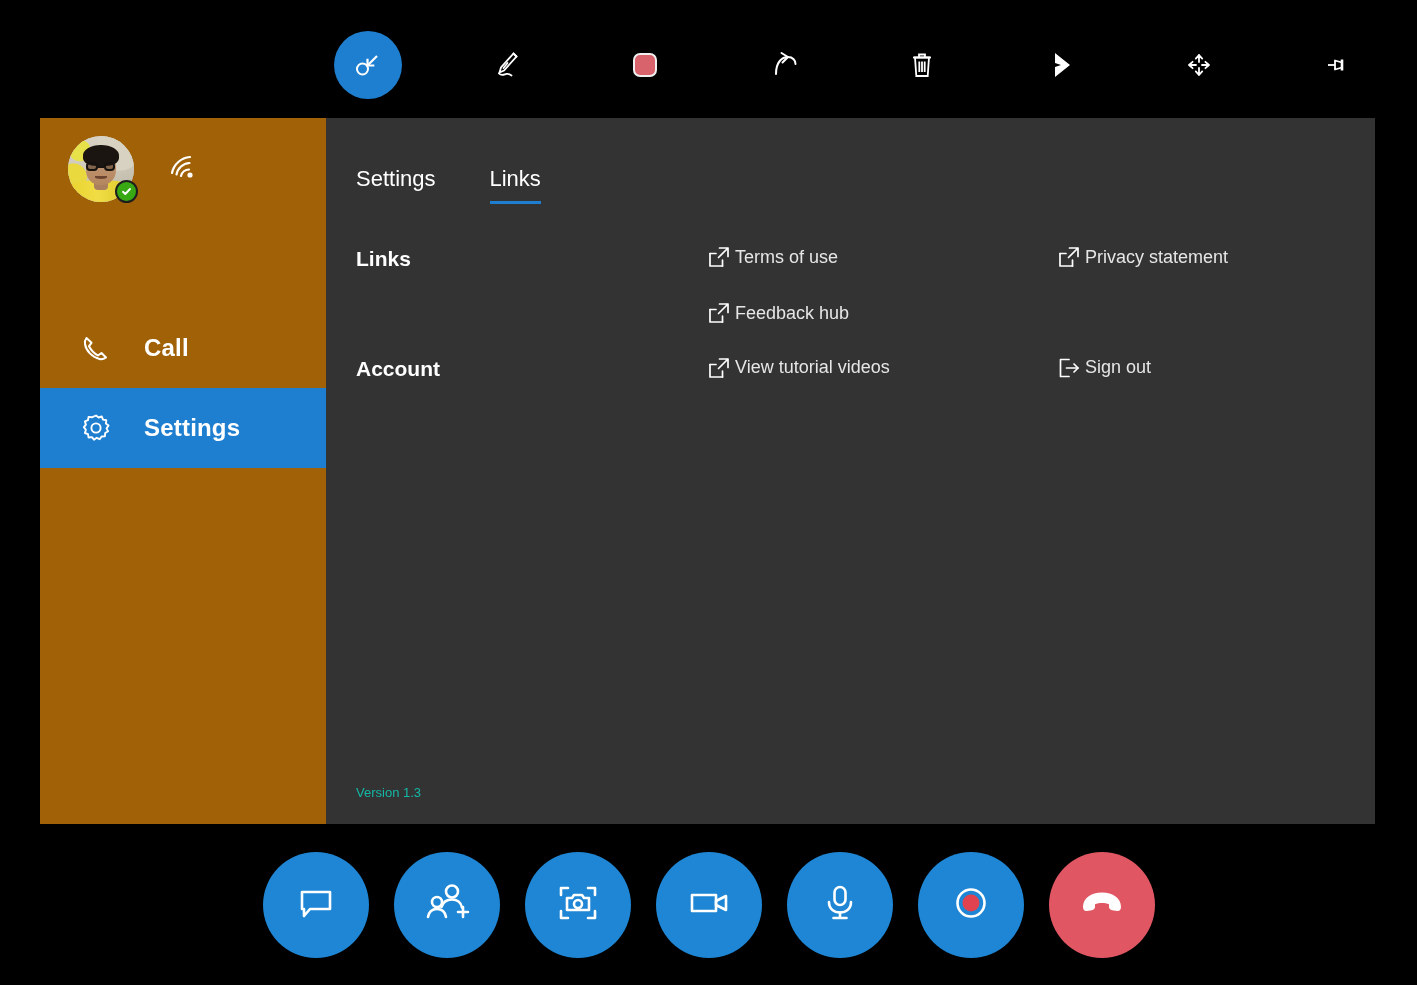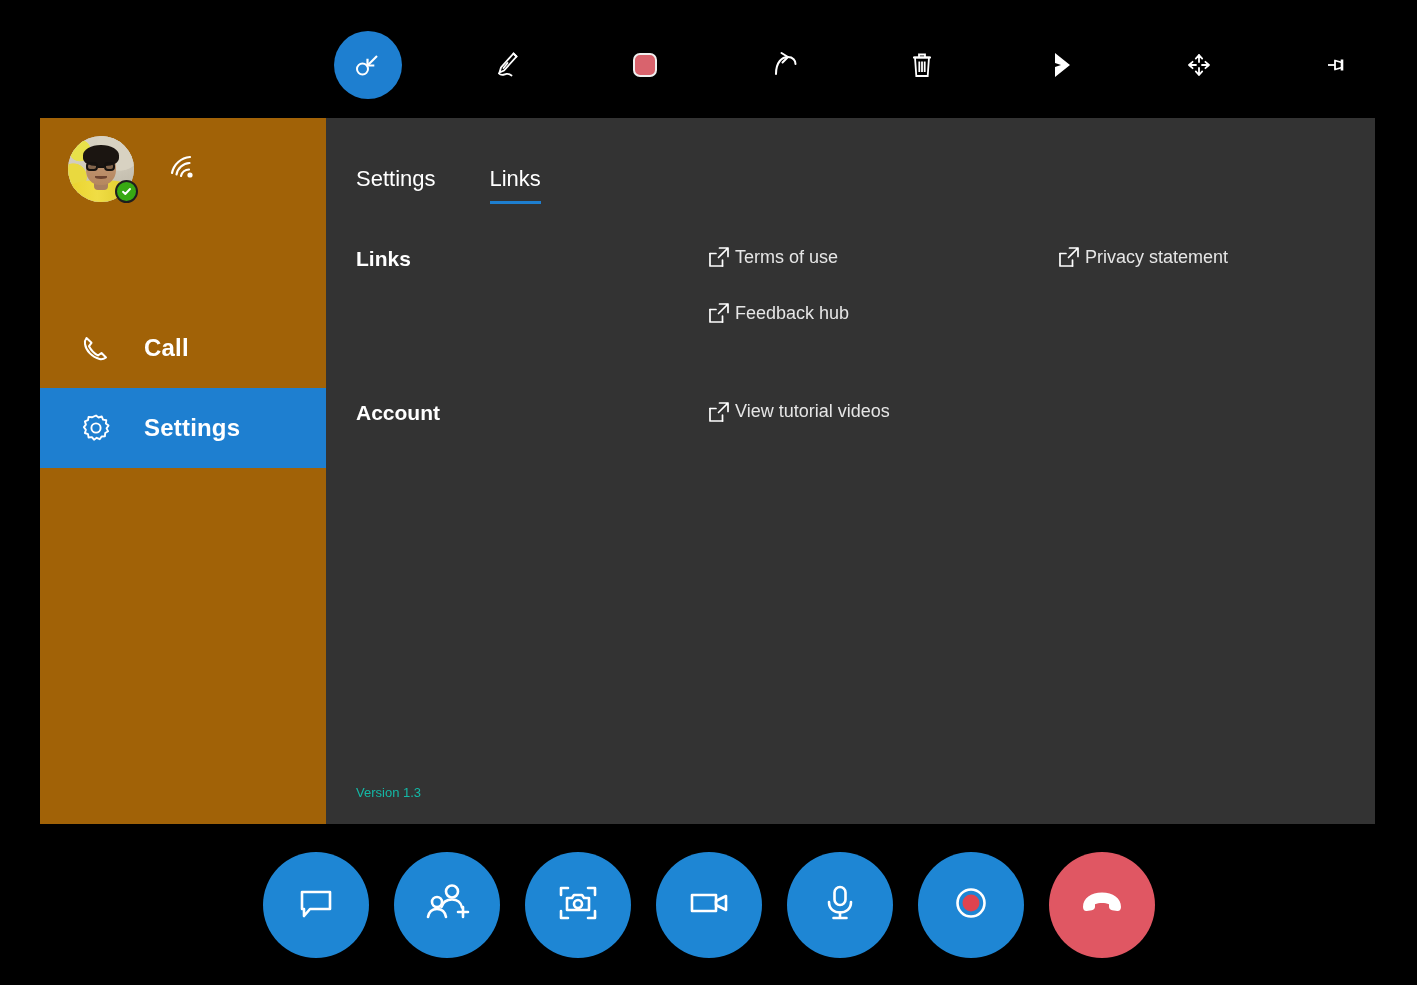--- a/index.html
+++ b/index.html
@@ -334,37 +334,47 @@
                 <path d="M15.5 21 V15"></path>
                 <path d="M21 3 H12.5 M21 3 V11.5 M21 3 L11.5 12.5"></path>
               </svg>
             </span>
             <span class="link-label">Feedback hub</span>
           </div>
 
         </div>
       </div>
 
-      <div class="group" style="margin-top:72px">
+      <div class="group" style="margin-top:28px">
         <div class="group-title">Account</div>
         <div class="group-links">
 
 
           <div class="link-row">
             <span class="link-icon">
               <svg width="24" height="24" viewBox="0 0 24 24" fill="none" stroke="#ffffff" stroke-width="1.7" stroke-linecap="round" stroke-linejoin="round">
                 <path d="M3 8.5 V21 H15.5"></path>
                 <path d="M3 8.5 H9"></path>
                 <path d="M15.5 21 V15"></path>
                 <path d="M21 3 H12.5 M21 3 V11.5 M21 3 L11.5 12.5"></path>
               </svg>
             </span>
             <span class="link-label">View tutorial videos</span>
           </div>
 
+          <div class="link-row">
+            <span class="link-icon">
+              <svg width="24" height="24" viewBox="0 0 24 24" fill="none" stroke="#ffffff" stroke-width="1.7" stroke-linecap="round" stroke-linejoin="round">
+                <path d="M12 3.5 H3.5 V20.5 H12"></path>
+                <path d="M9.5 12 H21"></path>
+                <path d="M17 8 L21 12 L17 16"></path>
+              </svg>
+            </span>
+            <span class="link-label">Sign out</span>
+          </div>
 
         </div>
       </div>
 
       <div id="version">Version 1.3</div>
     </div>
   </div>
 
   <div id="callbar">
 

